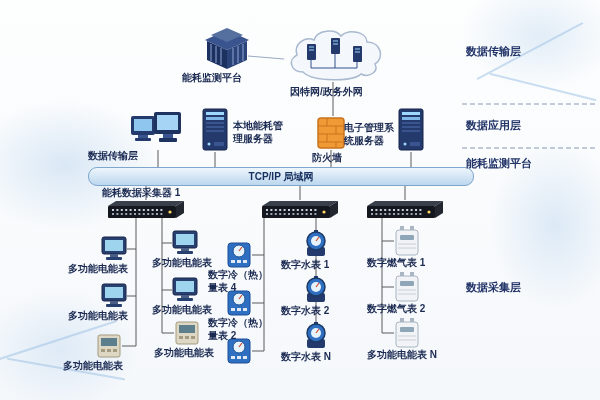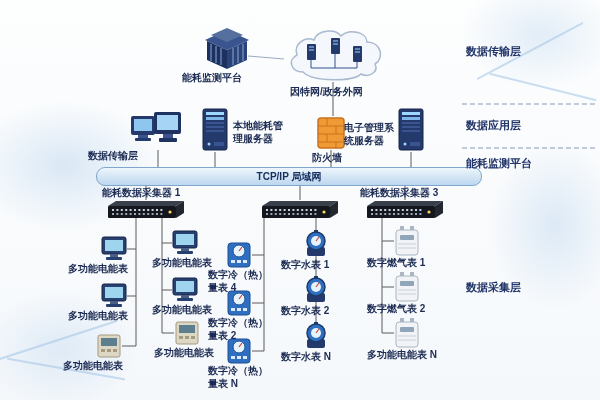--- a/index.html
+++ b/index.html
@@ -16,21 +16,21 @@
   .s2{left:488px;top:86px;width:110px;transform:rotate(14deg)}
   .s3{left:-10px;top:340px;width:130px;transform:rotate(-18deg)}
   .s4{left:6px;top:368px;width:120px;transform:rotate(10deg)}
   .wires{position:absolute;left:0;top:0;z-index:1}
   .w{stroke:#5a5a5a;stroke-width:1;fill:none}
   .wl{stroke:#9aa9c4;stroke-width:1;fill:none}
   .dash{stroke:#8a97b5;stroke-width:1;stroke-dasharray:5 3;fill:none}
   .ic{position:absolute;z-index:2;overflow:visible}
   .lbl{position:absolute;z-index:3;font-weight:bold;font-size:10px;line-height:1.25;color:#1b2a52;text-align:left}
   .layer{position:absolute;z-index:3;font-weight:bold;font-size:11px;color:#223468;text-align:left}
-  .bus{position:absolute;left:96px;top:167px;width:384px;height:17px;z-index:2;
+  .bus{position:absolute;left:88px;top:167px;width:384px;height:17px;z-index:2;
        border:1px solid #7fa6cc;border-radius:9px;
        background:linear-gradient(180deg,#eef6fc,#bcd7ee);
        display:flex;align-items:center;justify-content:center;
        font-size:10px;font-weight:bold;color:#173060}
 </style>
 </head>
 <body>
 
 <div class="stage">
 
@@ -256,33 +256,31 @@
   <div class="lbl" style="left:233px;top:120px;width:50px">本地能耗管理服务器</div>
   <div class="lbl" style="left:312px;top:152px;width:40px">防火墙</div>
   <div class="lbl" style="left:344px;top:122px;width:50px">电子管理系统服务器</div>
 
   <div class="layer" style="left:466px;top:44px;width:72px">数据传输层</div>
   <div class="layer" style="left:466px;top:118px;width:72px">数据应用层</div>
   <div class="layer" style="left:466px;top:156px;width:72px">能耗监测平台</div>
   <div class="layer" style="left:466px;top:280px;width:72px">数据采集层</div>
 
   <div class="lbl" style="left:102px;top:187px;width:92px">能耗数据采集器 1</div>
-  <div class="lbl" style="left:360px;top:187px;width:92px">能耗数据采集器 3</div>
 
   <div class="lbl" style="left:68px;top:263px;width:66px">多功能电能表</div>
   <div class="lbl" style="left:68px;top:310px;width:66px">多功能电能表</div>
   <div class="lbl" style="left:63px;top:360px;width:66px">多功能电能表</div>
 
   <div class="lbl" style="left:152px;top:257px;width:66px">多功能电能表</div>
   <div class="lbl" style="left:152px;top:304px;width:66px">多功能电能表</div>
   <div class="lbl" style="left:154px;top:347px;width:66px">多功能电能表</div>
 
   <div class="lbl" style="left:208px;top:269px;width:62px">数字冷（热）量表 4</div>
   <div class="lbl" style="left:208px;top:317px;width:62px">数字冷（热）量表 2</div>
-  <div class="lbl" style="left:208px;top:365px;width:62px">数字冷（热）量表 N</div>
 
   <div class="lbl" style="left:281px;top:259px;width:70px">数字水表 1</div>
   <div class="lbl" style="left:281px;top:305px;width:70px">数字水表 2</div>
   <div class="lbl" style="left:281px;top:351px;width:70px">数字水表 N</div>
 
   <div class="lbl" style="left:367px;top:257px;width:80px">数字燃气表 1</div>
   <div class="lbl" style="left:367px;top:303px;width:80px">数字燃气表 2</div>
   <div class="lbl" style="left:367px;top:349px;width:80px">多功能电能表 N</div>
 
 </div>

